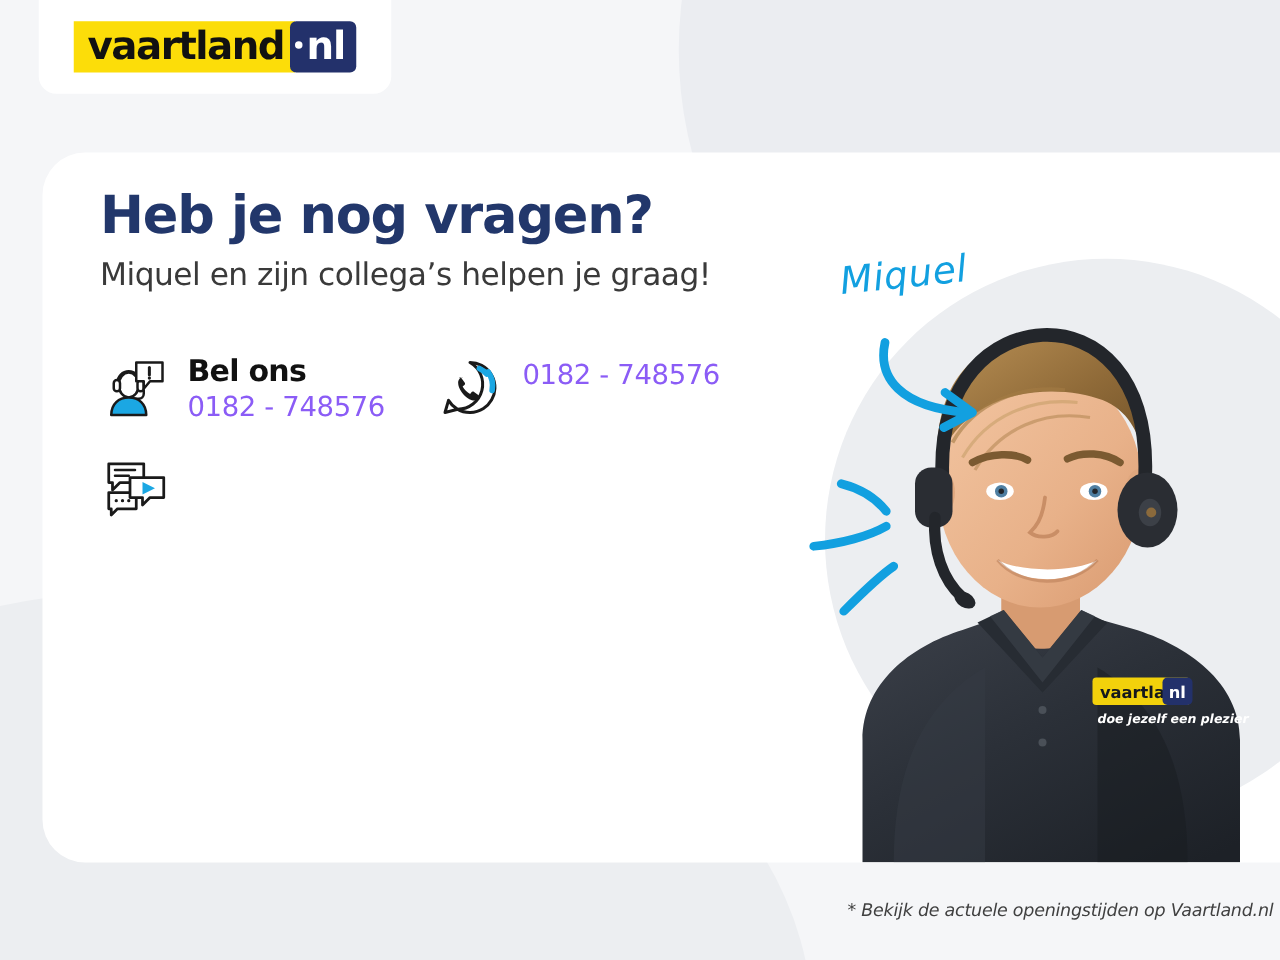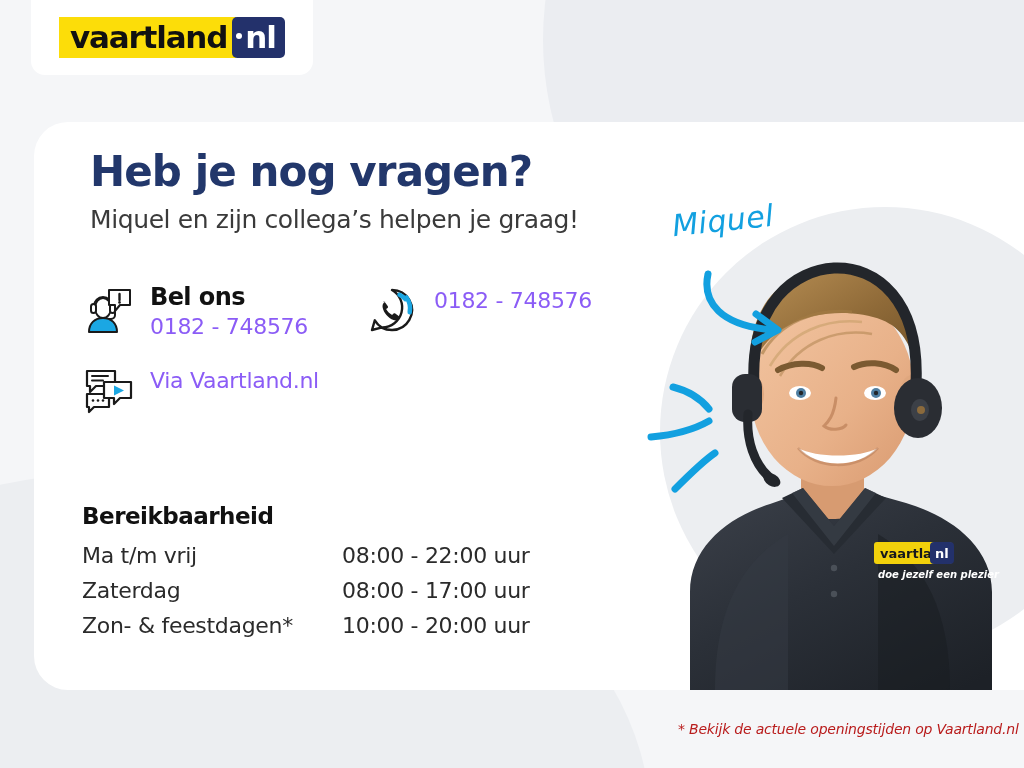--- a/index.html
+++ b/index.html
@@ -106,21 +106,21 @@
     width: 990px;
     height: 568px;
     background: #ffffff;
     border-radius: 34px 0 0 34px;
     overflow: hidden;
   }
 
   
   .content {
     position: absolute;
-    left: 90px;
+    left: 80px;
     top: 150px;
     width: 560px;
   }
   .headline {
     font-family: "DejaVu Sans", sans-serif;
     font-size: 42px;
     font-weight: 700;
     color: #22376b;
     letter-spacing: -0.9px;
     margin: 0;
@@ -138,21 +138,21 @@
 
   
   .contacts {
     position: absolute;
     left: 82px;
     top: 282px;
     width: 560px;
   }
   .contact-row {
     display: flex;
-    gap: 16px;
+    gap: 0px;
   }
   .contact {
     display: flex;
     align-items: flex-start;
     gap: 16px;
   }
   .contact.call    { width: 268px; }
   .contact.chat    { width: 268px; margin-top: 22px; }
   .contact-icon {
     width: 52px;
@@ -258,21 +258,21 @@
   }
 
   
   .footnote {
     position: absolute;
     left: 678px;
     top: 721px;
     font-family: "DejaVu Sans", sans-serif;
     font-size: 14px;
     font-style: italic;
-    color: #b91c1c;
+    color: #404040;
     letter-spacing: -0.2px;
   }
 </style>
 </head>
 <body>
 
 <div id="stage">
 
   <div class="bg-blob-tr"></div>
   <div class="bg-blob-bl"></div>
@@ -445,40 +445,20 @@
           <path d="M10 12 h16 M10 16.5 h11" stroke="#1a1a1a" stroke-width="2" stroke-linecap="round"></path>
           <path d="M5 30 H27 V43 H12 L7 48 V43 H5 Z" fill="#fff" stroke="#1a1a1a" stroke-width="2.2" stroke-linejoin="round"></path>
           <circle cx="11" cy="36.5" r="1.3" fill="#1a1a1a"></circle>
           <circle cx="16" cy="36.5" r="1.3" fill="#1a1a1a"></circle>
           <circle cx="21" cy="36.5" r="1.3" fill="#1a1a1a"></circle>
           <path d="M22 18 H49 V34 H38 L32 40 V34 H22 Z" fill="#fff" stroke="#1a1a1a" stroke-width="2.2" stroke-linejoin="round"></path>
           <path d="M32 21.5 L42 26.5 L32 31.5 Z" fill="#1ba7e3"></path>
         </svg>
       </span>
       <span class="contact-text">
-        <span class="contact-sub" style="display:block">Via Vaartland.nl</span>
       </span>
     </div>
   </div>
 
-  <div class="hours">
-    <div class="hours-title">Bereikbaarheid</div>
-    <table class="hours-table">
-      <tbody>
-        <tr>
-          <td class="day">Ma t/m vrij</td>
-          <td class="time">08:00 - 22:00 uur</td>
-        </tr>
-        <tr>
-          <td class="day">Zaterdag</td>
-          <td class="time">08:00 - 17:00 uur</td>
-        </tr>
-        <tr>
-          <td class="day">Zon- &amp; feestdagen*</td>
-          <td class="time">10:00 - 20:00 uur</td>
-        </tr>
-      </tbody>
-    </table>
-  </div>
 
   <div class="footnote">* Bekijk de actuele openingstijden op Vaartland.nl</div>
 
 </div>
 
 </body></html>

